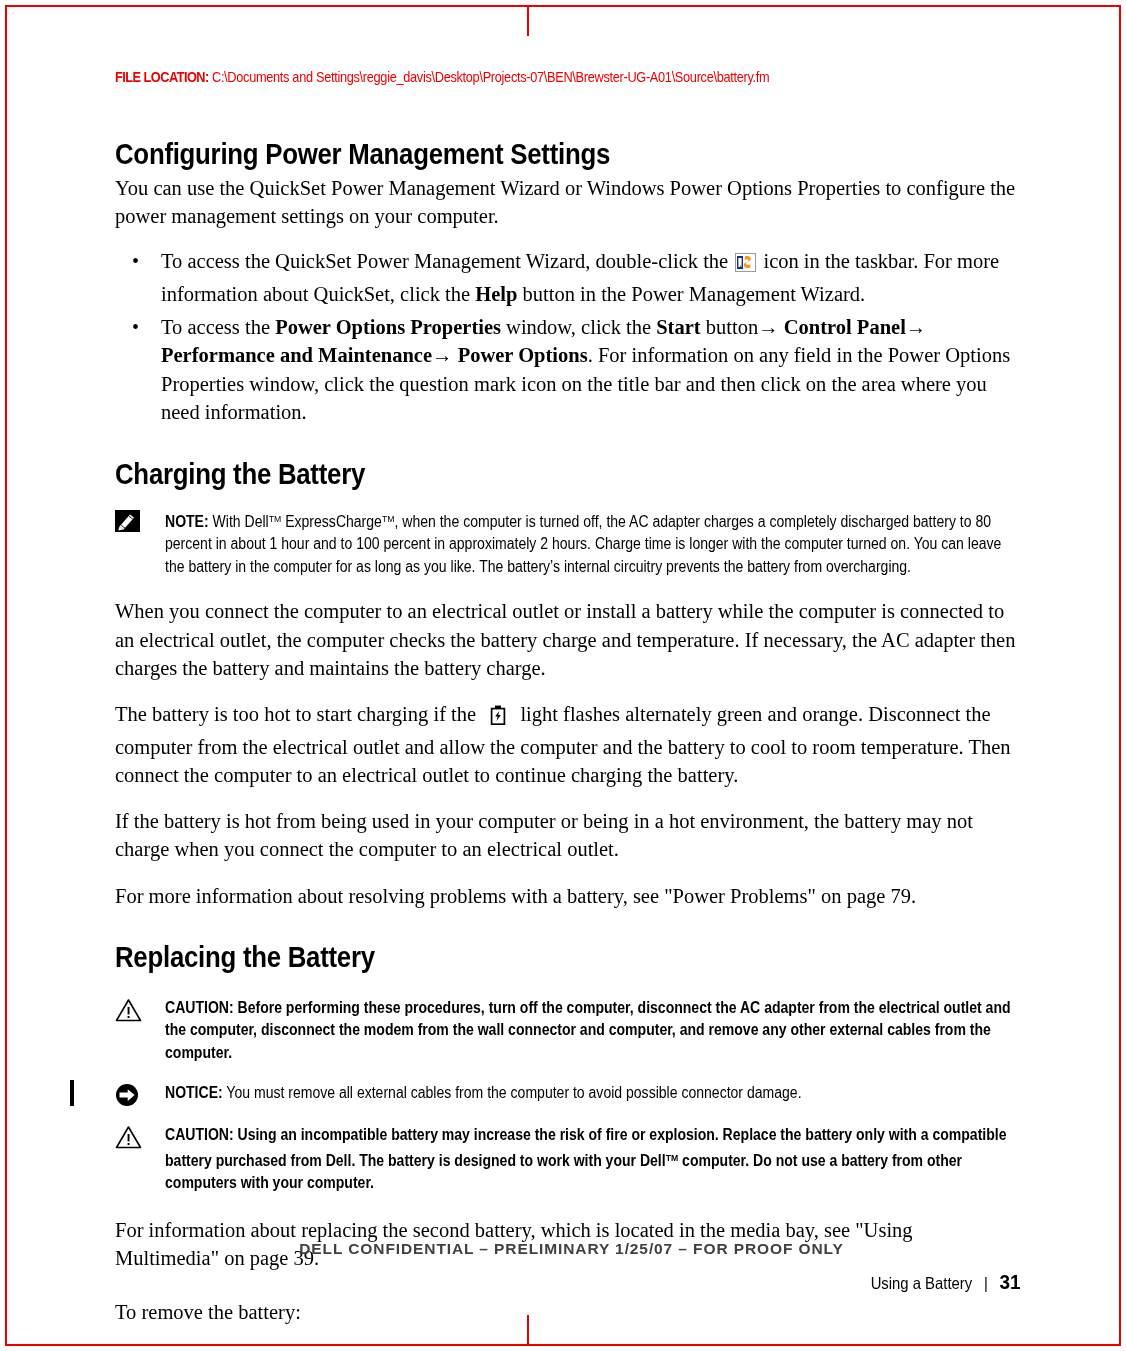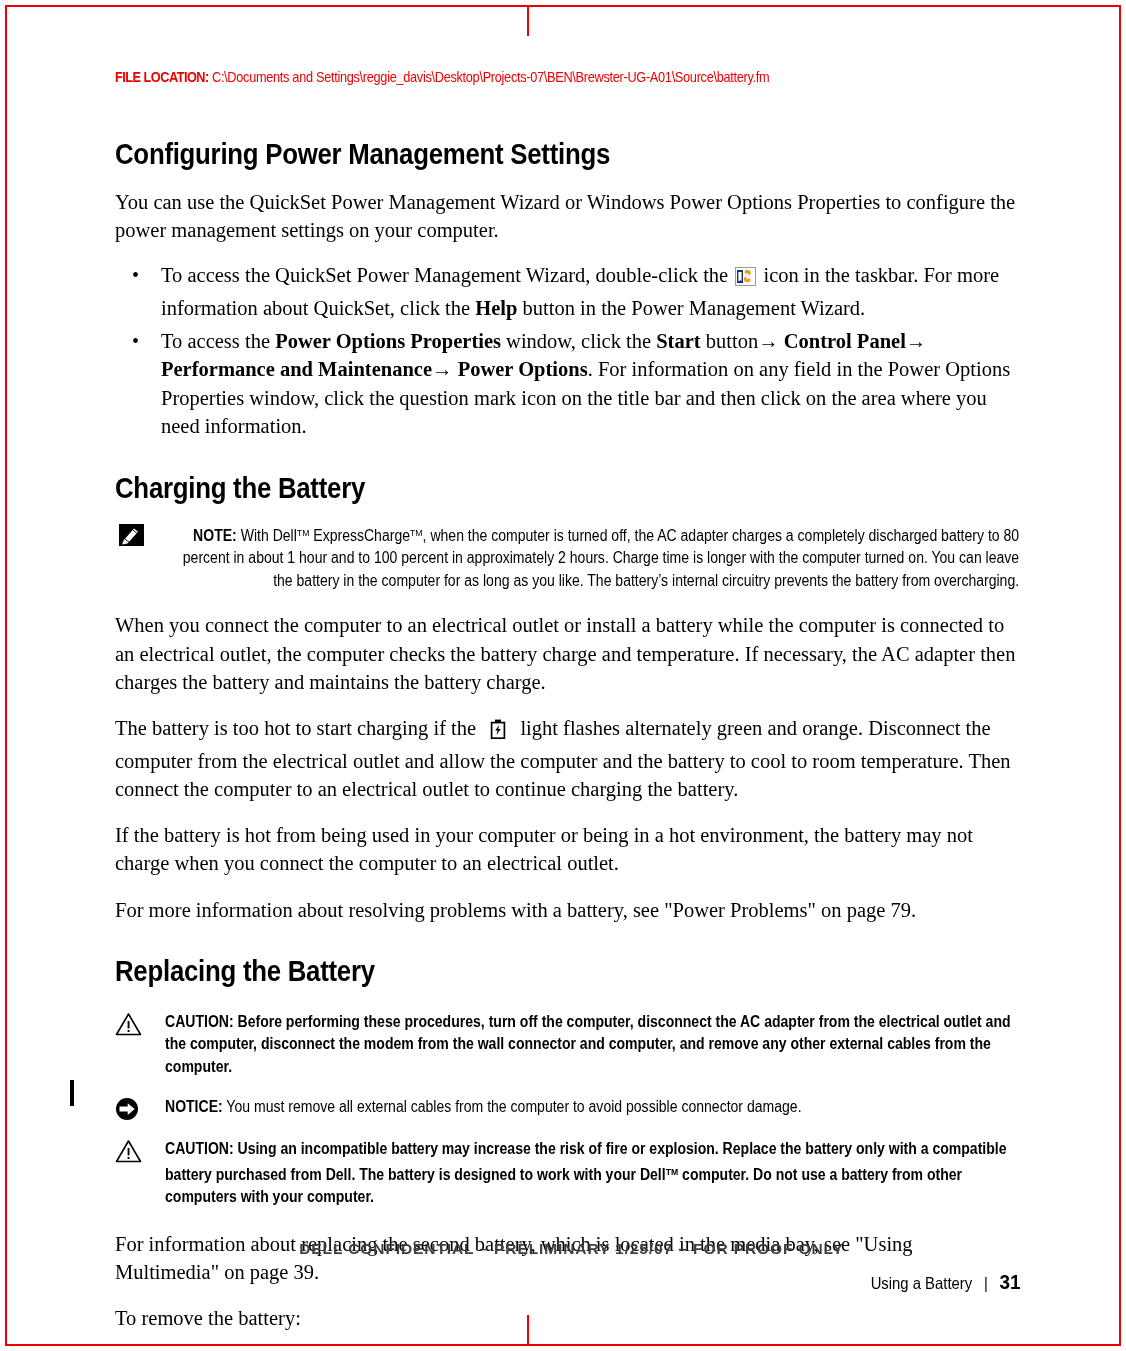--- a/index.html
+++ b/index.html
@@ -192,21 +192,21 @@
 
 <div class="file-location">
   <span class="fl-label">FILE LOCATION:</span>
   <span class="fl-path">C:\Documents and Settings\reggie_davis\Desktop\Projects-07\BEN\Brewster-UG-A01\Source\battery.fm</span>
 </div>
 
 <div class="page">
 
   <h1 class="section-head" style="margin-top:138px;">Configuring Power Management Settings</h1>
 
-  <p class="body-text" style="margin-top:18px;">You can use the QuickSet Power Management Wizard or Windows Power Options Properties to configure the power management settings on your computer.</p>
+  <p class="body-text" style="margin-top:4px;">You can use the QuickSet Power Management Wizard or Windows Power Options Properties to configure the power management settings on your computer.</p>
 
   <ul class="bullets" style="margin-top:17px;">
     <li>
       <span class="bullet-dot">•</span>
       <span>To access the QuickSet Power Management Wizard, double-click the</span>
       <span class="inline-icon">
         <svg width="21" height="19" viewBox="0 0 21 19" xmlns="http://www.w3.org/2000/svg">
           <rect x="0.5" y="0.5" width="20" height="18" fill="#ffffff" stroke="#9a9a9a" stroke-width="1"></rect>
           <path d="M2 3 h6 v13 h-6 z" fill="#17307a"></path>
           <rect x="3.4" y="5" width="3.2" height="9" fill="#ffffff"></rect>
@@ -221,21 +221,21 @@
 
     <li style="margin-top:5px;">
       <span class="bullet-dot">•</span>
       <span>To access the </span><b>Power Options Properties</b><span> window, click the </span><b>Start</b><span> button</span><b>→</b><b> Control Panel</b><b>→</b>
         <b>Performance and Maintenance</b><b>→</b><b> Power Options</b><span>. For information on any field in the Power Options Properties window, click the question mark icon on the title bar and then click on the area where you need information.</span>
     </li>
   </ul>
 
   <h1 class="section-head" style="margin-top:32px;">Charging the Battery</h1>
 
-  <div class="admon note" style="margin-top:18px;text-align:right;">
+  <div class="admon note" style="margin-top:18px;">
     <span class="admon-icon">
       <svg width="26" height="24" viewBox="0 0 26 24" xmlns="http://www.w3.org/2000/svg">
         <rect x="0" y="1" width="25" height="22" fill="#000000"></rect>
         <path d="M4.5 17.5 L15 5.5 l4 3.2 L8.5 20.5 z" fill="#ffffff"></path>
         <path d="M4.5 17.5 L8.5 20.5 L3.2 21.6 z" fill="#ffffff"></path>
         <path d="M13.8 7 l4 3.1" stroke="#000000" stroke-width="0.9" fill="none"></path>
         <path d="M6.2 16.2 l4 3.1" stroke="#000000" stroke-width="0.9" fill="none"></path>
       </svg>
     </span>
     <div class="admon-body">
@@ -300,21 +300,21 @@
       </svg>
     </span>
     <div class="admon-body">
       <span class="admon-label">CAUTION:</span>
       <span>Using an incompatible battery may increase the risk of fire or explosion. Replace the battery only with a compatible battery purchased from Dell. The battery is designed to work with your Dell</span><sup class="tm">TM</sup><span> computer. Do not use a battery from other computers with your computer.</span>
     </div>
   </div>
 
   <p class="body-text" style="margin-top:21px;">For information about replacing the second battery, which is located in the media bay, see "Using Multimedia" on page 39.</p>
 
-  <p class="body-text" style="margin-top:18px;">To remove the battery:</p>
+  <p class="body-text" style="margin-top:26px;">To remove the battery:</p>
 </div>
 
 <div class="change-bar" style="top:1080px; height:26px;"></div>
 
 <div class="footer-confidential">DELL CONFIDENTIAL – PRELIMINARY 1/25/07 – FOR PROOF ONLY</div>
 <div class="footer-pageline">
   <span>Using a Battery</span>
   <span class="foot-sep">|</span>
   <span class="foot-page">31</span>
 </div>

